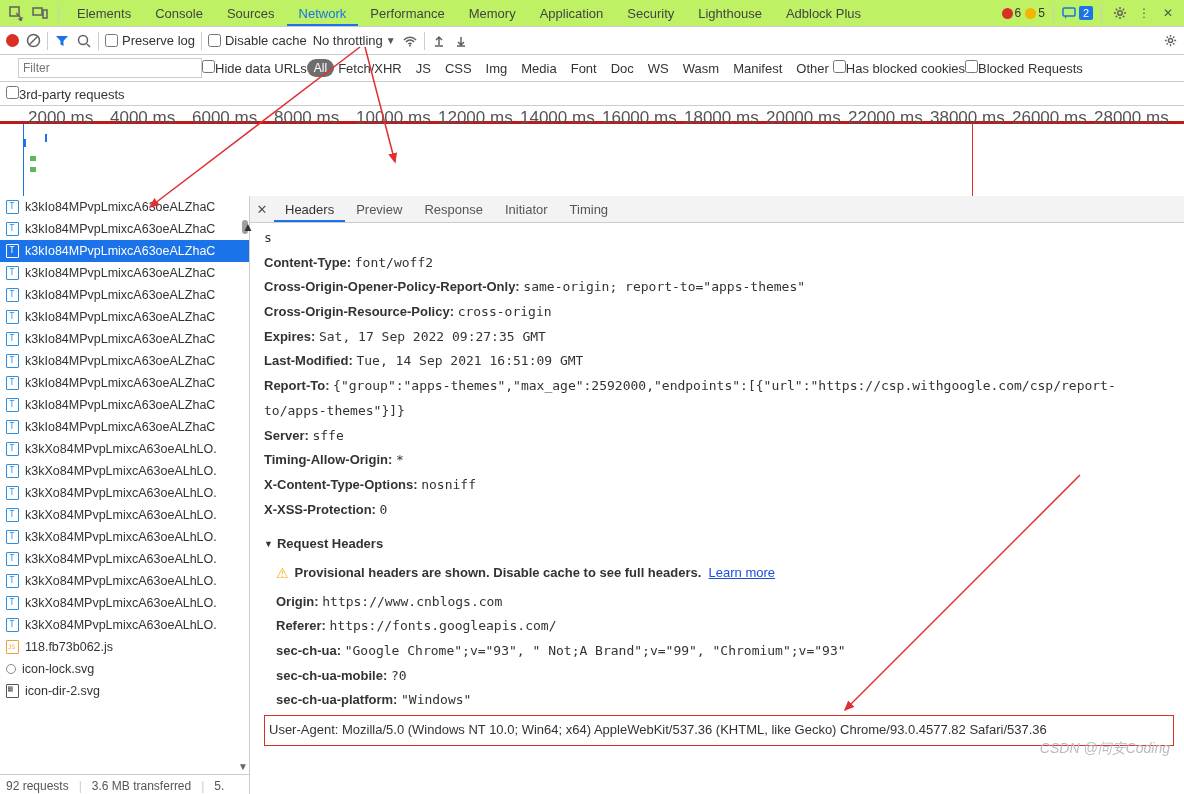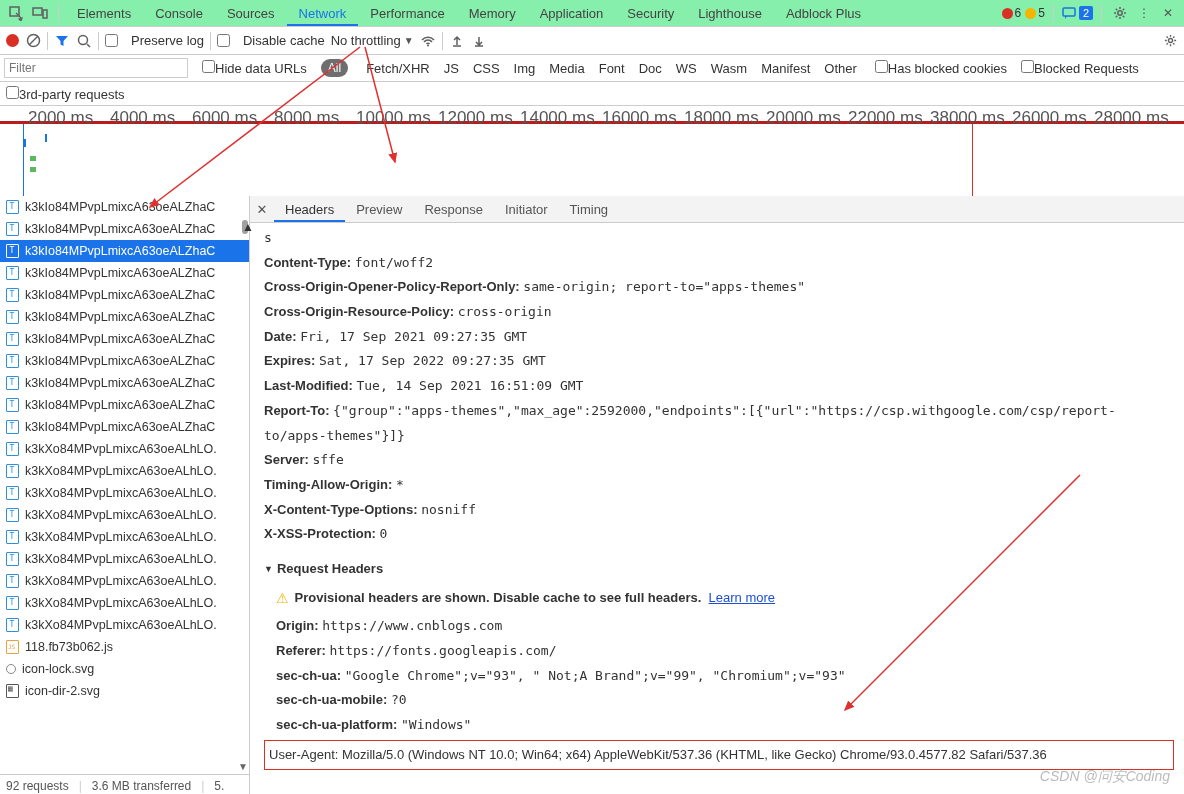--- a/index.html
+++ b/index.html
@@ -1,41 +1,41 @@
 <!DOCTYPE html>
 <html><head>
 <meta charset="utf-8">
 <style>
 * { box-sizing: border-box; margin: 0; padding: 0; }
 body { font-family: "Segoe UI", Arial, sans-serif; font-size: 12px; color: #333; background: #fff; width: 1184px; height: 794px; overflow: hidden; position: relative; }
 
 
-.tabs-bar { display: flex; align-items: center; height: 27px; border-bottom: 1px solid #ccc; background: #86efac; padding: 9px 4px; }
+.tabs-bar { display: flex; align-items: center; height: 27px; border-bottom: 1px solid #ccc; background: #bef264; padding: 9px 4px; }
 .tabs-bar .icon-btn { width: 24px; height: 24px; display: flex; align-items: center; justify-content: center; cursor: pointer; color: #555; }
 .tabs-bar .tab { padding: 5px 12px 4px; color: #444; cursor: pointer; font-size: 13px; }
 .tabs-bar .tab.active { color: #1a73e8; border-bottom: 2px solid #1a73e8; padding-bottom: 3px; }
 .tabs-bar .spacer { flex: 1; }
 .tabs-bar .err-c { font-size: 12px; margin: 0 2px; display: flex; align-items: center; }
 .tabs-bar .err-dot { width: 11px; height: 11px; border-radius: 50%; display: inline-block; margin-right: 2px; }
 .tabs-bar .msg-badge { background: #1a73e8; color: #fff; padding: 1px 4px; border-radius: 2px; font-size: 11px; }
 .tabs-bar .sep { width: 1px; height: 18px; background: #ccc; margin: 0 6px; }
 
 
 .toolbar { display: flex; align-items: center; height: 28px; border-bottom: 1px solid #ccc; padding: 0 6px; gap: 6px; font-size: 13px; }
 .toolbar .rec { width: 13px; height: 13px; border-radius: 50%; background: #d93025; border: 2px solid rgba(217,48,37,0.3); cursor: pointer; }
 .toolbar .ico { width: 16px; height: 16px; cursor: pointer; display: flex; align-items: center; justify-content: center; color: #555; }
 .toolbar .sep { width: 1px; height: 18px; background: #ccc; }
 .toolbar .funnel { color: #1a73e8; }
-.toolbar label { display: flex; align-items: center; gap: 13px; cursor: pointer; }
+.toolbar label { display: flex; align-items: center; gap: 4px; cursor: pointer; }
 .toolbar input[type=checkbox] { cursor: pointer; }
 .toolbar .dd { display: flex; align-items: center; gap: 3px; cursor: pointer; }
 .toolbar .caret { font-size: 10px; color: #555; }
 
 
-.filter-row { display: flex; align-items: center; height: 27px; border-bottom: 1px solid #ccc; padding: 0 4px; gap: 14px; font-size: 13px; }
+.filter-row { display: flex; align-items: center; height: 27px; border-bottom: 1px solid #ccc; padding: 0 18px; gap: 0; font-size: 13px; }
 .filter-row input[type=text] { width: 184px; border: 1px solid #ccc; padding: 2px 4px; font-size: 12px; color: #888; }
 .filter-row .pill { background: #6e6e6e; color: #fff; padding: 2px 7px; border-radius: 9px; font-size: 12px; cursor: pointer; }
 .filter-row .ftype { cursor: pointer; padding: 2px 4px; }
 .filter-row2 { display: flex; align-items: center; height: 24px; border-bottom: 1px solid #ccc; padding: 0 6px; gap: 6px; font-size: 13px; }
 
 
 .timeline { height: 90px; border-bottom: 1px solid #ccc; position: relative; }
 .time-ruler { height: 18px; border-bottom: 3px solid #b91c1c; position: relative; font-size: 17px; color: #555; }
 .time-ruler .tick { position: absolute; top: 2px; }
 .time-body { position: relative; height: 72px; background: #fff; }
@@ -66,21 +66,21 @@
 .warn-ico { color: #f4b400; font-size: 14px; }
 .warn-txt b { font-weight: bold; }
 .warn-txt a { color: #1d4ed8; text-decoration: underline; cursor: pointer; }
 .hi-box { border: 1px solid #d93025; padding: 2px 4px; margin-top: 2px; }
 .left .scroll-thumb { position: absolute; right: 1px; top: 24px; width: 6px; height: 14px; background: #a0a0a0; border-radius: 3px; }
 .left .scroll-track { position: absolute; right: 0; top: 22px; bottom: 22px; width: 10px; }
 .left .arrow-down { position: absolute; right: 1px; bottom: 24px; font-size: 10px; color: #666; }
 
 
 .arrow-svg { position: absolute; pointer-events: none; }
-.watermark { position: absolute; right: 14px; bottom: 8px; font-size: 14px; color: #bbb; font-style: italic; margin-top: 17px; }
+.watermark { position: absolute; right: 14px; bottom: 36px; font-size: 14px; color: #bbb; font-style: italic; margin-top: 17px; }
 
 .file-ico { display:inline-block; width:13px; height:14px; border:1px solid #2d8fdd; border-radius:1px; position:relative; }
 .file-ico::after { content:"T"; font-size:8px; color:#2d8fdd; position:absolute; top:1px; left:2.5px; font-family: monospace;}
 .file-ico.sel { border-color:#fff; }
 .file-ico.sel::after { color:#fff; }
 .file-ico.js { border-color:#e8a33d; }
 .file-ico.js::after { content:"JS"; color:#e8a33d; font-size:6px; left:1px; top:2px; }
 .file-ico.svg { border-radius:50%; width:10px; height:10px; background:#fff; border:1.5px solid #888;}
 .file-ico.svg::after { content:""; }
 .file-ico.grid { border-color:#555; }
@@ -372,21 +372,20 @@
           <div class="rtab">Initiator</div>
           <div class="rtab">Timing</div>
         </div>
     </div>
     <div class="right-body">
       <div class="hdr-line"><span class="v">s</span></div>
       <div id="resp-headers">
           <div class="hdr-line"><span class="k">Content-Type:</span> <span class="v">font/woff2</span></div>
           <div class="hdr-line"><span class="k">Cross-Origin-Opener-Policy-Report-Only:</span> <span class="v">same-origin; report-to="apps-themes"</span></div>
           <div class="hdr-line"><span class="k">Cross-Origin-Resource-Policy:</span> <span class="v">cross-origin</span></div>
-          <div class="hdr-line"><span class="k">Date:</span> <span class="v">Fri, 17 Sep 2021 09:27:35 GMT</span></div>
           <div class="hdr-line"><span class="k">Expires:</span> <span class="v">Sat, 17 Sep 2022 09:27:35 GMT</span></div>
           <div class="hdr-line"><span class="k">Last-Modified:</span> <span class="v">Tue, 14 Sep 2021 16:51:09 GMT</span></div>
           <div class="hdr-line"><span class="k">Report-To:</span> <span class="v">{"group":"apps-themes","max_age":2592000,"endpoints":[{"url":"https://csp.withgoogle.com/csp/report-to/apps-themes"}]}</span></div>
           <div class="hdr-line"><span class="k">Server:</span> <span class="v">sffe</span></div>
           <div class="hdr-line"><span class="k">Timing-Allow-Origin:</span> <span class="v">*</span></div>
           <div class="hdr-line"><span class="k">X-Content-Type-Options:</span> <span class="v">nosniff</span></div>
           <div class="hdr-line"><span class="k">X-XSS-Protection:</span> <span class="v">0</span></div>
         </div>
       <div class="sec-header">Request Headers</div>
       <div class="warn-line">

